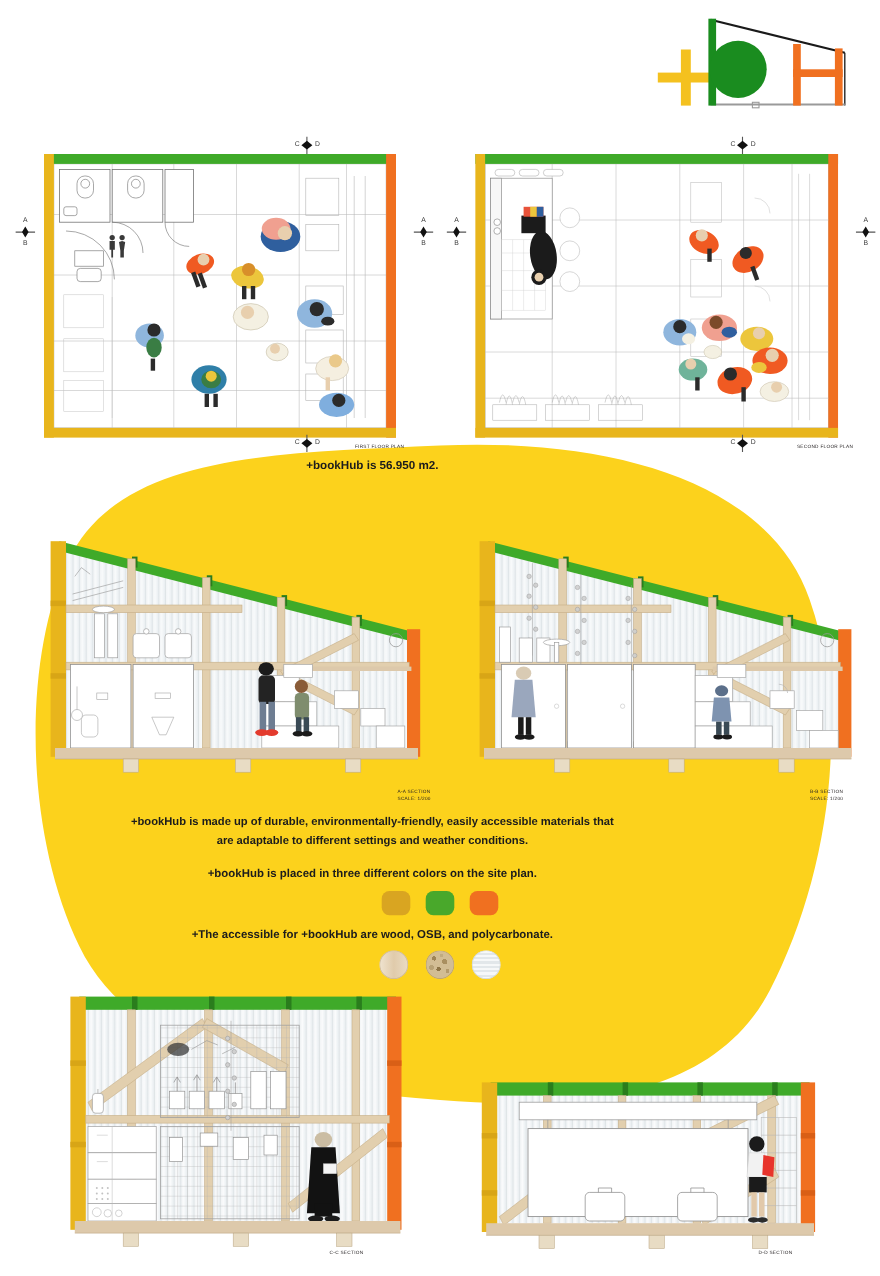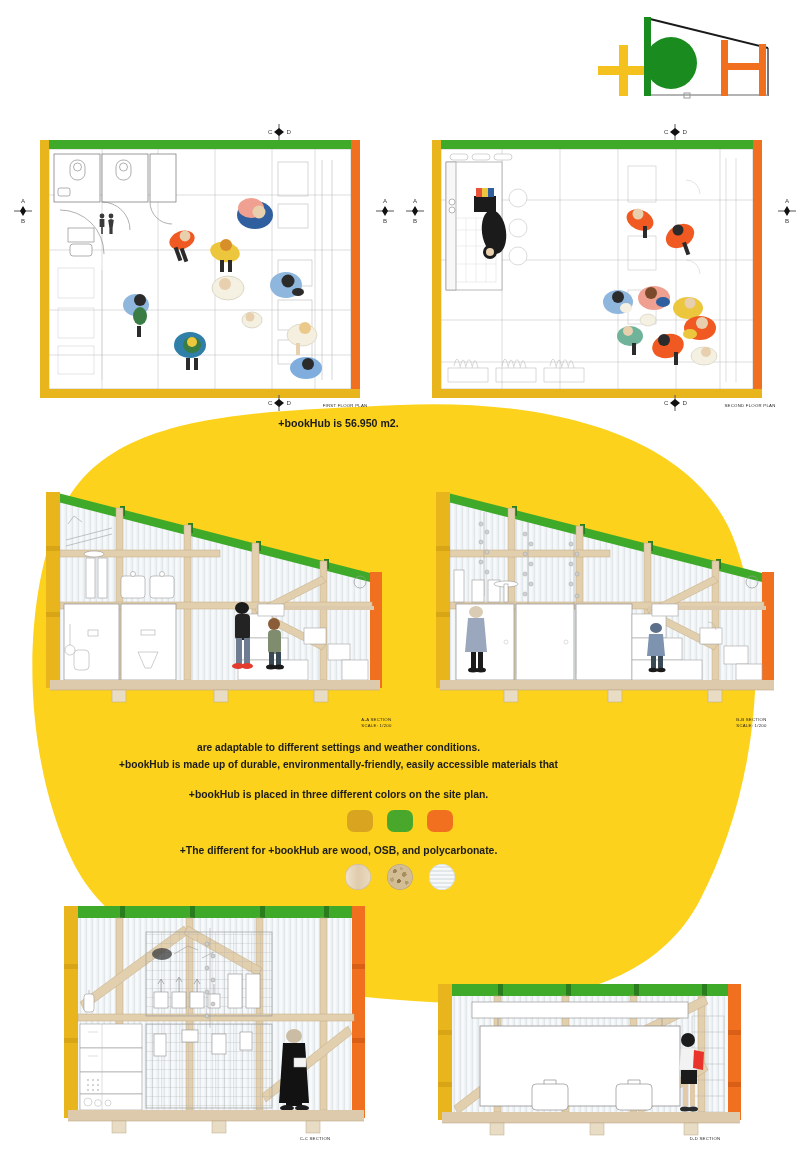--- a/index.html
+++ b/index.html
@@ -693,36 +693,36 @@
   </g>
   <circle cx="320" cy="98" r="6" fill="none" stroke="#9a9a9a" stroke-width=".7"></circle>
 </svg>
 </div>
 <div class="cap" style="left:700px;top:711px;width:100px;">
   <span class="l">B-B SECTION</span>
   <span class="l">SCALE: 1/200</span>
 </div>
 
 <div class="copy t2" style="top:740px;">
+  <span class="l">+bookHub is made up of durable, environmentally-friendly, easily accessible materials that</span>
   <span class="l">are adaptable to different settings and weather conditions.</span>
-  <span class="l">+bookHub is made up of durable, environmentally-friendly, easily accessible materials that</span>
 </div>
 
 <div class="copy t3" style="top:787px;">
   <span class="l">+bookHub is placed in three different colors on the site plan.</span>
 </div>
 
 <div class="sw-row" style="top:810px;">
   <div class="sw" style="background:#d9a521;"></div>
   <div class="sw" style="background:#49a82b;"></div>
   <div class="sw" style="background:#f07020;"></div>
 </div>
 
 <div class="copy t3" style="top:843px;">
-  <span class="l">+The different for +bookHub are wood, OSB, and polycarbonate.</span>
+  <span class="l">+The accessible for +bookHub are wood, OSB, and polycarbonate.</span>
 </div>
 
 <div class="mat-row" style="top:864px;">
   <div class="mat" style="background:linear-gradient(90deg,#efe3d0,#e0cbab,#eadbc4);
               box-shadow:inset 0 0 0 .6px #cbb797;"></div>
   <div class="mat" style="background:
          radial-gradient(circle at 30% 28%, #9e8456 0 2px, transparent 2px),
          radial-gradient(circle at 66% 40%, #a98f60 0 2.4px, transparent 2.4px),
          radial-gradient(circle at 45% 66%, #8e7548 0 2px, transparent 2px),
          radial-gradient(circle at 76% 72%, #b39a6c 0 1.8px, transparent 1.8px),

